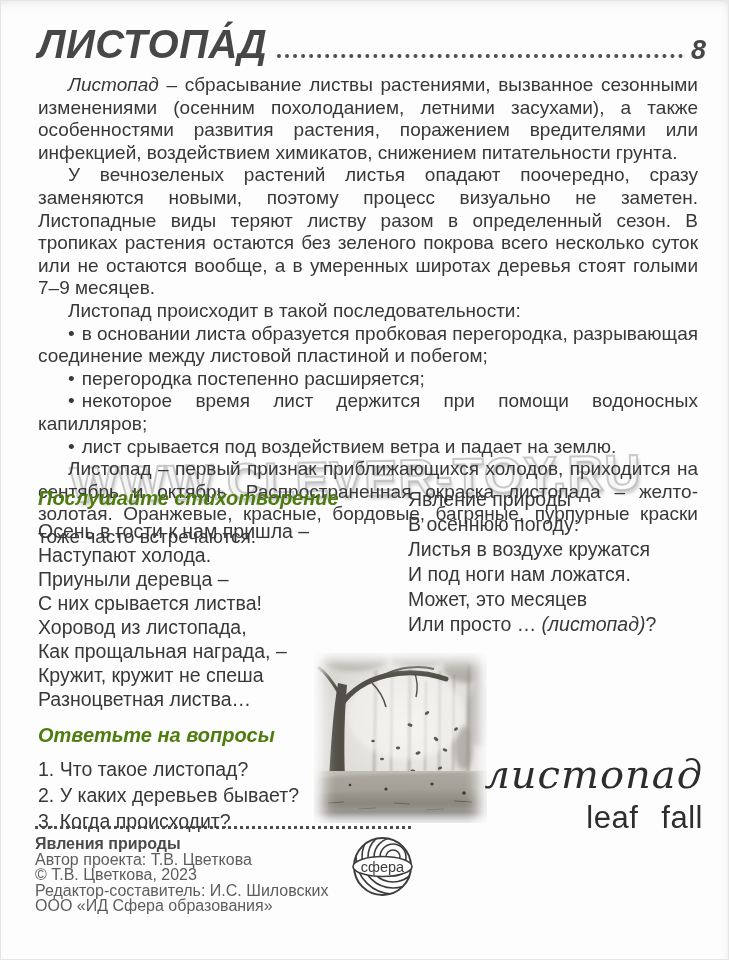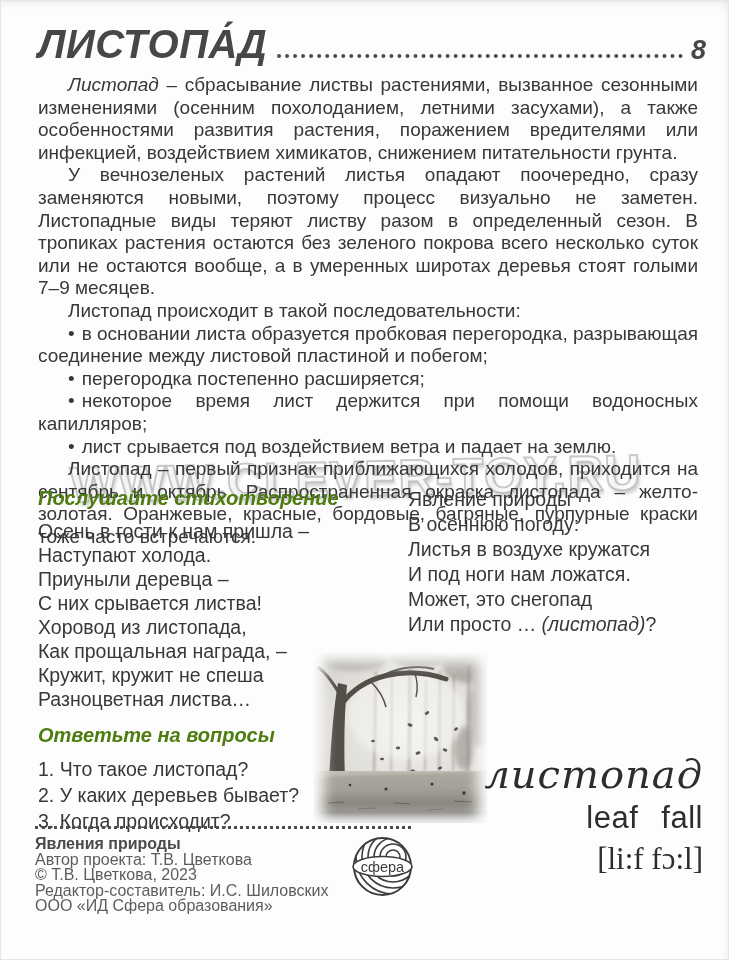--- a/index.html
+++ b/index.html
@@ -88,21 +88,21 @@
     <div class="qline">1. Что такое листопад?</div>
     <div class="qline">2. У каких деревьев бывает?</div>
     <div class="qline">3. Когда происходит?</div>
   </div>
 
   <div class="col col-right">
     <div class="rline">Явление природы</div>
     <div class="rline">В осеннюю погоду:</div>
     <div class="rline">Листья в воздухе кружатся</div>
     <div class="rline">И под ноги нам ложатся.</div>
-    <div class="rline">Может, это снегопад</div>
+    <div class="rline">Может, это месяцев</div>
     <div class="rline"><span>Или просто … </span><span class="ital">(листопад)</span><span>?</span></div>
   </div>
 
   <div class="photo">
     <svg width="173" height="170" viewBox="0 0 173 170">
       <defs>
         <radialGradient id="mist" cx="55%" cy="42%" r="75%">
           <stop offset="0%" stop-color="#f3f2ef"></stop>
           <stop offset="60%" stop-color="#dedcd7"></stop>
           <stop offset="100%" stop-color="#c3c0ba"></stop>
@@ -183,21 +183,20 @@
         <circle cx="36" cy="132" r="1.3"></circle>
       </g>
       <rect x="0" y="158" width="173" height="12" fill="#4c4944" opacity="0.85" filter="url(#b1)"></rect>
     </svg>
     <div class="photo-fade"></div>
   </div>
 
   <div class="vocab">
     <div class="vocab-script">листопад</div>
     <div class="vocab-en">leaf  fall</div>
-    <div class="vocab-ipa">[li:f fɔ:l]</div>
   </div>
 
   <div class="footer-rule"></div>
   <div class="credits">
     <div class="series">Явления природы</div>
     <div>Автор проекта: Т.В. Цветкова</div>
     <div>© Т.В. Цветкова, 2023</div>
     <div>Редактор-составитель: И.С. Шиловских</div>
     <div>ООО «ИД Сфера образования»</div>
   </div>

